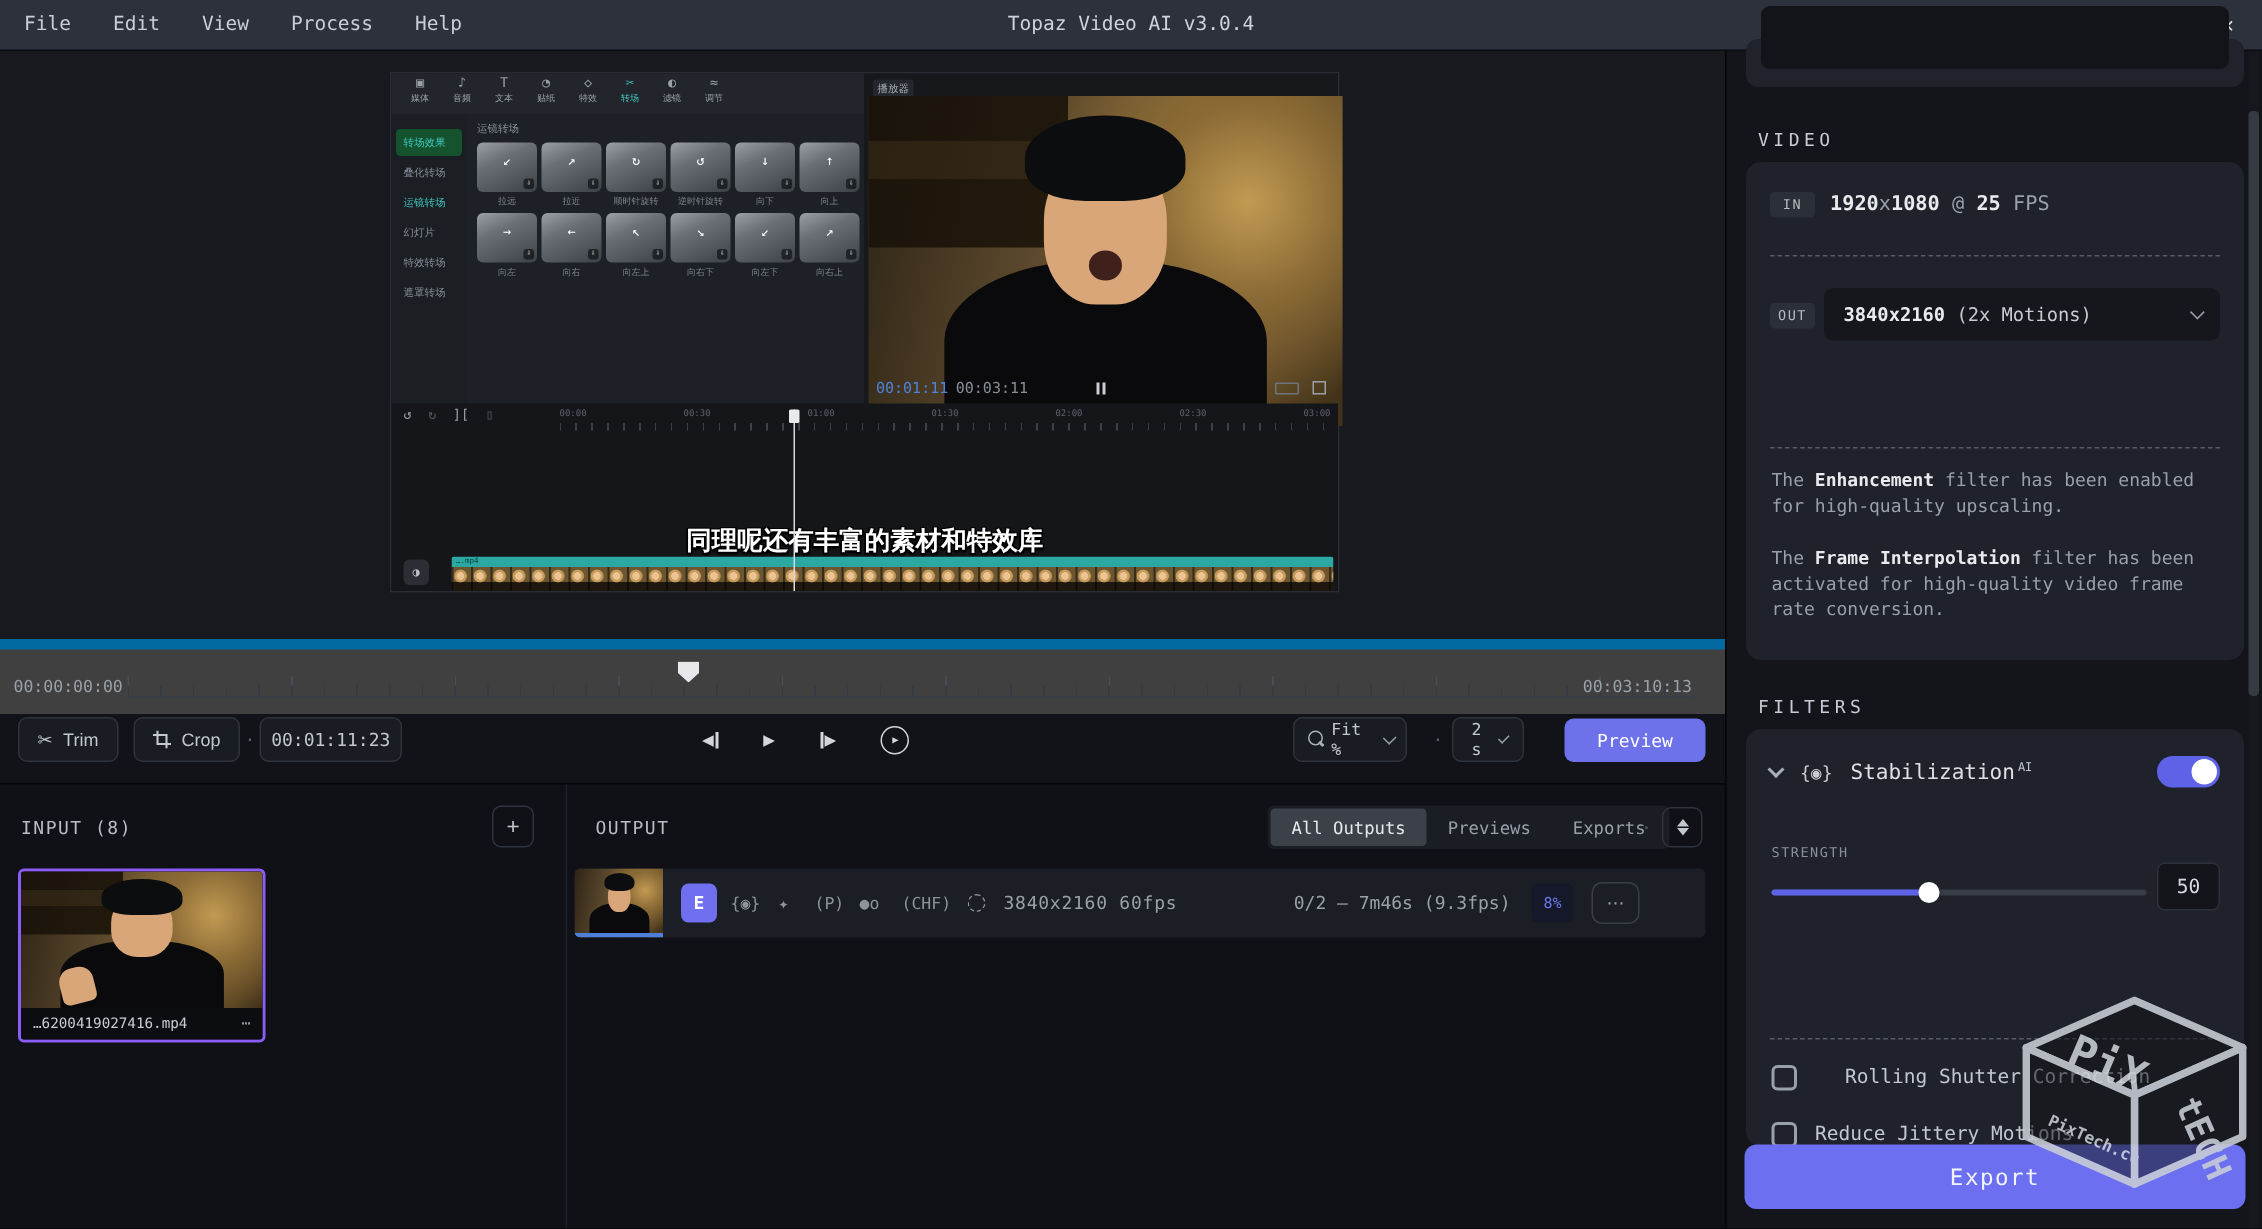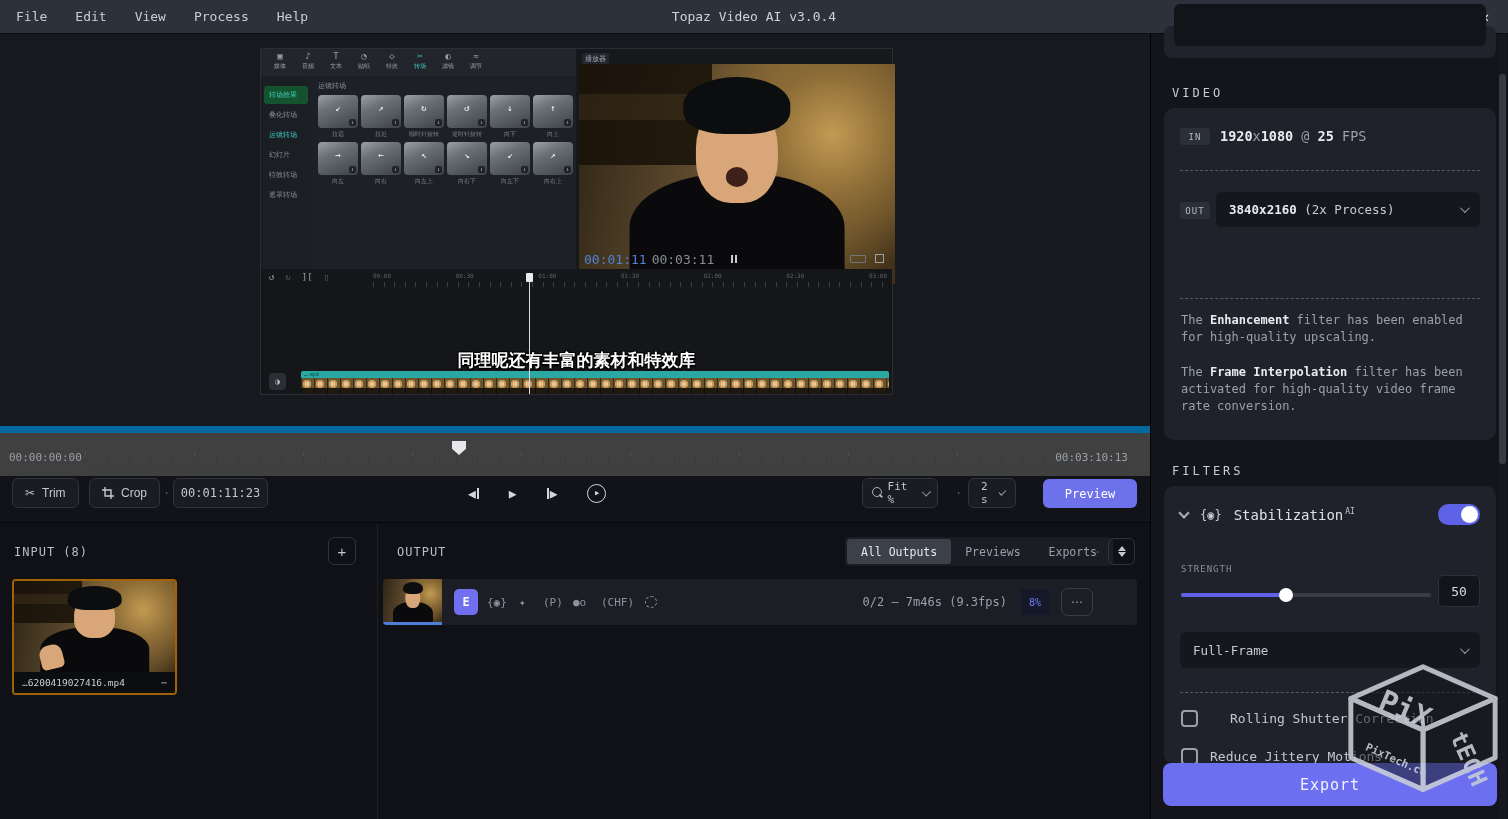--- a/index.html
+++ b/index.html
@@ -34,21 +34,21 @@
   .e-grid-h{font-size:7px;color:#8a8f98;margin-bottom:4px;}
   .e-grid-row{display:flex;gap:3px;margin-bottom:3px;}
   .e-thumb-wrap{width:40px;}
   .e-thumb{position:relative;width:40px;height:33px;border-radius:4px;background:linear-gradient(155deg,#9aa0a6 0%,#6b7077 35%,#3c4148 100%);}
   .e-thumb .ar{position:absolute;left:50%;top:40%;transform:translate(-50%,-50%);color:#fff;font-size:9px;}
   .e-thumb .dl{position:absolute;right:2px;bottom:2px;width:7px;height:7px;border-radius:2px;background:rgba(0,0,0,.55);color:#e5e7ea;font-size:5px;line-height:7px;text-align:center;}
   .e-cap{font-size:6px;color:#7d828c;text-align:center;margin-top:2px;white-space:nowrap;overflow:hidden;}
   .e-player{position:absolute;left:315px;top:0;right:0;bottom:0;background:#16181c;}
   .e-player-h{position:absolute;left:6px;top:4px;font-size:7px;color:#a7acb5;background:#24272d;padding:1px 3px;border-radius:2px;}
   .e-video{position:absolute;left:3px;top:15px;right:3px;bottom:22px;}
-  .e-bar{position:absolute;left:0;bottom:0;width:100%;height:20px;display:flex;align-items:center;padding:0 8px;font-size:13px;}
+  .e-bar{position:absolute;left:0;bottom:0;width:100%;height:20px;display:flex;align-items:center;padding:0 8px;font-size:10px;}
   .e-time-cur{color:#4f82d8;}
   .e-time-tot{color:#888d96;margin-left:5px;}
   .e-pause{position:absolute;left:50%;transform:translateX(-50%);display:flex;gap:2px;}
   .e-pause i{display:block;width:2px;height:8px;background:#c9ccd2;}
   .e-fitbox{position:absolute;right:26px;top:6px;width:16px;height:8px;border:1px solid #70747c;border-radius:1px;}
   .e-expand{position:absolute;right:8px;top:5px;width:9px;height:9px;border:1px solid #9aa0a8;}
   
   .e-timeline{position:absolute;left:0;top:220px;width:100%;height:125px;background:#141619;}
   .e-tools{position:absolute;left:8px;top:3px;display:flex;gap:11px;font-size:9px;color:#9aa0aa;}
   .e-tools .dim{color:#565b63;}
@@ -107,21 +107,21 @@
   .mag::before{content:"";position:absolute;left:0;top:0;width:8px;height:8px;border:1.5px solid #aab0ba;border-radius:50%;}
   .mag::after{content:"";position:absolute;left:7px;top:8px;width:4px;height:1.5px;background:#aab0ba;transform:rotate(45deg);}
   .preview-btn{position:absolute;left:1043px;top:3px;width:94px;height:29px;background:#6e72ea;border-radius:6px;border:none;
     color:#ffffff;font-size:12px;display:flex;align-items:center;justify-content:center;font-family:inherit;}
   
   .bottom{position:absolute;left:0;top:522px;width:1150px;bottom:0;background:#0f1116;border-top:1px solid #05060a;}
   .vdiv{position:absolute;left:377px;top:0;bottom:0;width:1px;background:#1d2026;}
   .panel-h{position:absolute;font-size:12px;letter-spacing:1px;color:#b9bec6;}
   .plus-btn{position:absolute;left:328px;top:14px;width:28px;height:28px;border:1px solid #2f333c;border-radius:6px;background:transparent;
     color:#c3c7cf;font-size:15px;display:flex;align-items:center;justify-content:center;}
-  .input-card{position:absolute;left:12px;top:56px;width:165px;height:116px;border:2px solid #a16207;border-radius:4px;overflow:hidden;background:#000;}
+  .input-card{position:absolute;left:12px;top:56px;width:165px;height:116px;border:2px solid #8b5cf6;border-radius:4px;overflow:hidden;background:#000;}
   .input-thumb{width:100%;height:91px;}
   .input-name{height:21px;background:#0c0d10;display:flex;align-items:center;justify-content:space-between;padding:0 8px;}
   .input-name .nm{font-size:9.5px;color:#c9ccd3;white-space:nowrap;overflow:hidden;}
   .input-name .mr{font-size:10px;color:#9aa0aa;}
   .tabs{position:absolute;left:845px;top:14px;height:29px;background:#1a1d23;border-radius:4px;display:flex;align-items:center;padding:2px;}
   .tab{padding:0 14px;height:25px;display:flex;align-items:center;font-size:11.5px;color:#9aa0ab;border-radius:3px;}
   .tab.active{background:#3b4049;color:#e6e8ec;}
   .sort-btn{position:absolute;left:1108px;top:15px;width:27px;height:27px;border:1px solid #2f333c;border-radius:6px;display:flex;flex-direction:column;align-items:center;justify-content:center;gap:1px;}
   .tri-up{width:0;height:0;border-left:4px solid transparent;border-right:4px solid transparent;border-bottom:5px solid #c3c7cf;}
   .tri-dn{width:0;height:0;border-left:4px solid transparent;border-right:4px solid transparent;border-top:5px solid #c3c7cf;}
@@ -471,20 +471,21 @@
         <div class="cap"></div>
         <div class="out-prog"></div>
       </div>
       <span class="e-badge">E</span>
       <span class="out-ic" style="left:104px;">{◉}</span>
       <span class="out-ic" style="left:136px;">✦</span>
       <span class="out-ic" style="left:160px;">(P)</span>
       <span class="out-ic" style="left:190px;">●o</span>
       <span class="out-ic" style="left:218px;">(CHF)</span>
       <span class="dash-circle"></span>
+      <span class="out-res">3840x2160  60fps</span>
       <span class="out-ptext">0/2 –  7m46s (9.3fps)</span>
       <span class="speed-badge">8%</span>
       <button class="more-btn">⋯</button>
     </div>
   </div>
 
   <div class="sidebar">
     <div class="sb-topcard">
         <div class="inner"></div>
       </div>
@@ -493,21 +494,21 @@
 
     <div class="card" style="top:74px;height:332px;">
       <span class="io-badge" style="left:16px;top:20px;">IN</span>
       <span class="io-text" style="left:56px;top:20px;">
         <b>1920</b><span>x</span><b>1080</b>
         <span>@</span> <b>25</b> <span>FPS</span>
       </span>
       <div class="dashed" style="top:62px;"></div>
       <span class="io-badge" style="left:16px;top:94px;">OUT</span>
       <div class="drop" style="left:52px;top:84px;width:264px;">
-        <span><b>3840x2160</b><span> (2x Process)</span></span>
+        <span><b>3840x2160</b><span> (2x Motions)</span></span>
         <span class="chev"></span>
       </div>
       <div class="dashed" style="top:190px;"></div>
       <p class="note" style="top:204px;">
         <span>The </span><b>Enhancement</b><span> filter has been enabled for high-quality upscaling.</span>
       </p>
       <p class="note" style="top:256px;">
         <span>The </span><b>Frame Interpolation</b><span> filter has been activated for high-quality video frame rate conversion.</span>
       </p>
     </div>
@@ -520,24 +521,20 @@
         <span class="stab-ic">{◉}</span>
         <span class="stab-label"><span>Stabilization</span><sup class="stab-sup">AI</sup></span>
         <span class="toggle"></span>
       </div>
       <span class="small-label" style="top:78px;">STRENGTH</span>
       <div class="slider">
         <div class="fill"></div>
         <div class="knob"></div>
       </div>
       <div class="val-box">50</div>
-      <div class="drop" style="left:16px;top:146px;width:300px;height:36px;">
-        <span>Full-Frame</span>
-        <span class="chev"></span>
-      </div>
       <div class="dashed" style="top:206px;"></div>
       <div class="cb-row" style="top:222px;gap:32px;">
         <span class="cb"></span>
         <span class="cb-label">Rolling Shutter Correction</span>
       </div>
       <div class="cb-row" style="top:260px;">
         <span class="cb"></span>
         <span class="cb-label">Reduce Jittery Motions</span>
       </div>
     </div>

